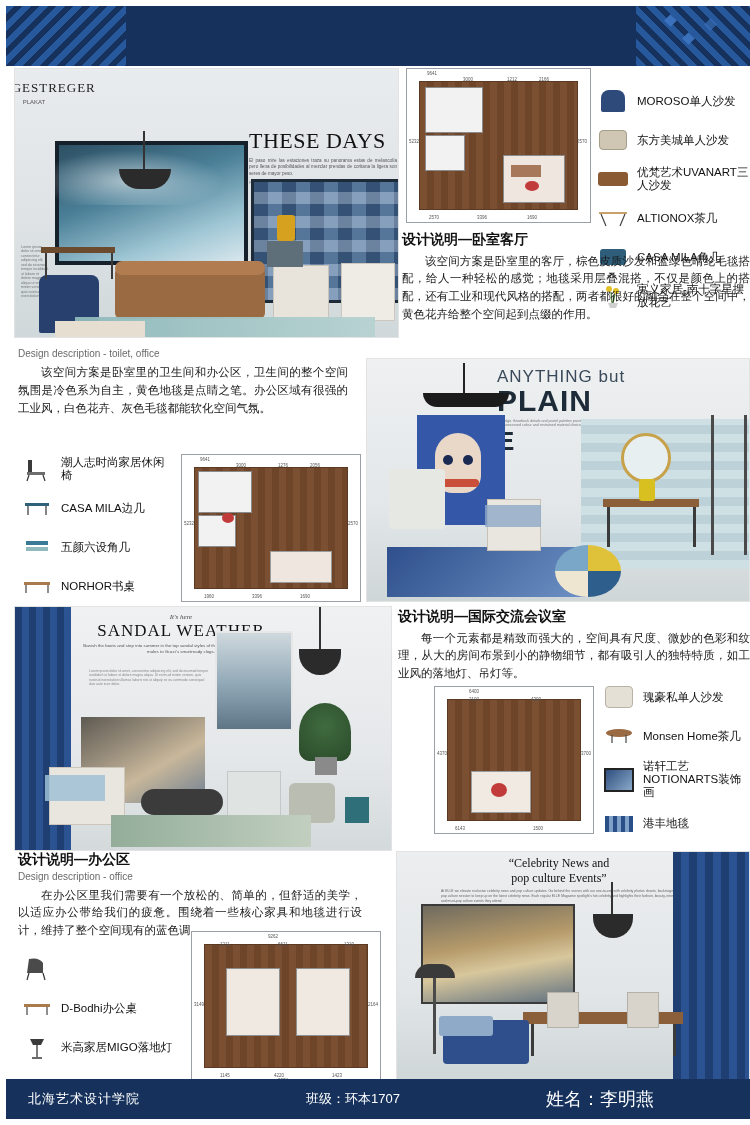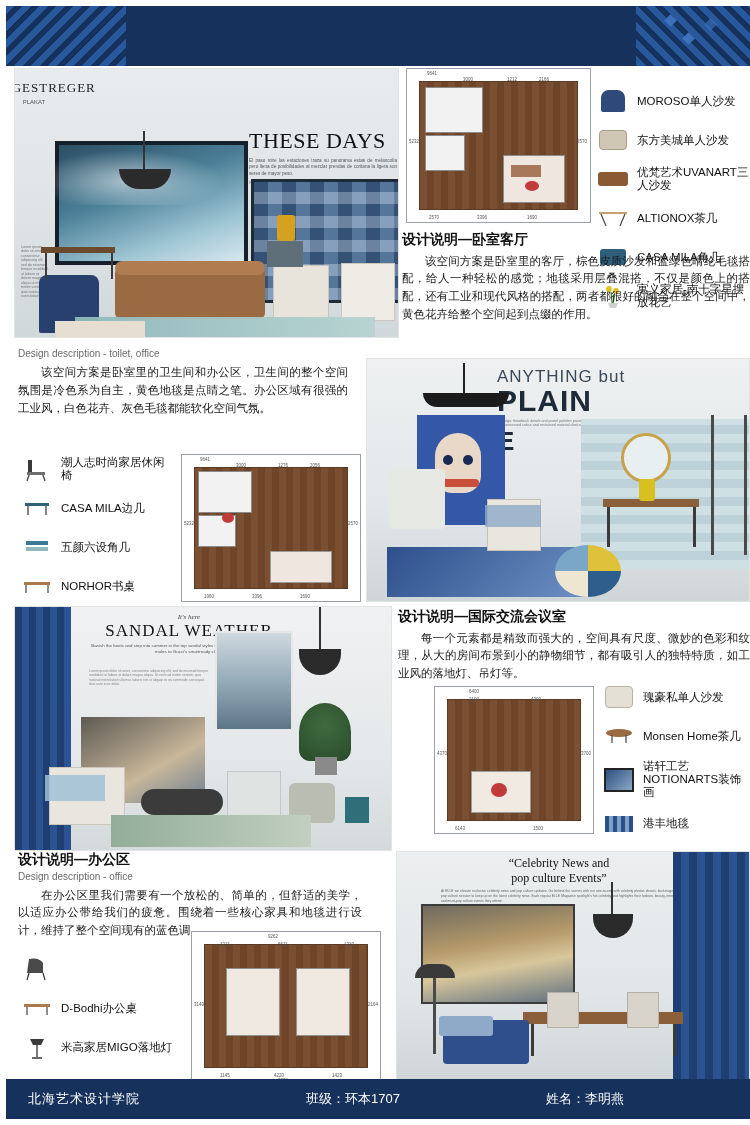--- a/index.html
+++ b/index.html
@@ -54,21 +54,21 @@
     background:#16325c;color:#fff;
     display:flex;align-items:center;
   }
   .footer .f-left{
     margin-left:22px;font-size:13px;letter-spacing:1px;
   }
   .footer .f-mid{
     position:absolute;left:300px;font-size:13px;
   }
   .footer .f-right{
-    position:absolute;left:540px;font-size:13px;
+    position:absolute;left:540px;font-size:18px;
   }
   .footer .f-val{color:#ffffff;}
   
   .blk{position:absolute;box-sizing:border-box;}
   .desc-title{
     font-size:14px;color:#111;font-weight:bold;line-height:1.25;
   }
   .desc-sub{
     font-size:10px;color:#6a6a6a;line-height:1.3;margin-top:1px;
   }
@@ -344,21 +344,21 @@
     <div style="position:absolute;left:118px;top:146px;width:56px;height:22px;background:#8fa9c8;opacity:.8;"></div>
 
     <div style="position:absolute;left:272px;top:120px;width:16px;height:22px;background:#d9c021;border-radius:3px;"></div>
     <div style="position:absolute;left:22px;top:110px;width:56px;height:60px;background:#e6e8e3;border-radius:4px;"></div>
   </div>
 
   <div class="ph" style="left:8px;top:600px;width:378px;height:245px;background:linear-gradient(180deg,#f0f1f2 0%,#e5e8ea 60%,#d4dadb 100%);border:1px solid #e3e3e3;">
 
     <div style="position:absolute;left:0;top:0;width:56px;height:245px;background:repeating-linear-gradient(90deg,#1f3f73 0 7px,#2b5291 7px 14px);"></div>
 
-    <div style="position:absolute;left:74px;top:6px;width:200px;text-align:center;">
+    <div style="position:absolute;left:66px;top:6px;width:200px;text-align:center;">
       <div class="art-serif" style="font-size:7px;color:#444;font-style:italic;">It's here</div>
       <div class="art-serif" style="font-size:17px;color:#111;letter-spacing:1px;">SANDAL WEATHER</div>
       <div style="font-size:4.4px;color:#555;line-height:1.45;margin-top:2px;">Banish the boots and step into summer in the top sandal styles of the season, from Chloé's effortless mules to Gucci's smartready clogs.</div>
     </div>
     <div style="position:absolute;left:74px;top:62px;width:120px;height:50px;font-size:3.4px;color:#888;line-height:1.3;">
       Lorem ipsum dolor sit amet, consectetur adipiscing elit, sed do eiusmod tempor incididunt ut labore et dolore magna aliqua. Ut enim ad minim veniam, quis nostrud exercitation ullamco laboris nisi ut aliquip ex ea commodo consequat duis aute irure dolor.
     </div>
 
     <div style="position:absolute;left:66px;top:110px;width:124px;height:86px;background:linear-gradient(150deg,#5e5a52 0%,#9a8f7d 35%,#c8b79a 60%,#6e7f92 100%);"></div>
 

